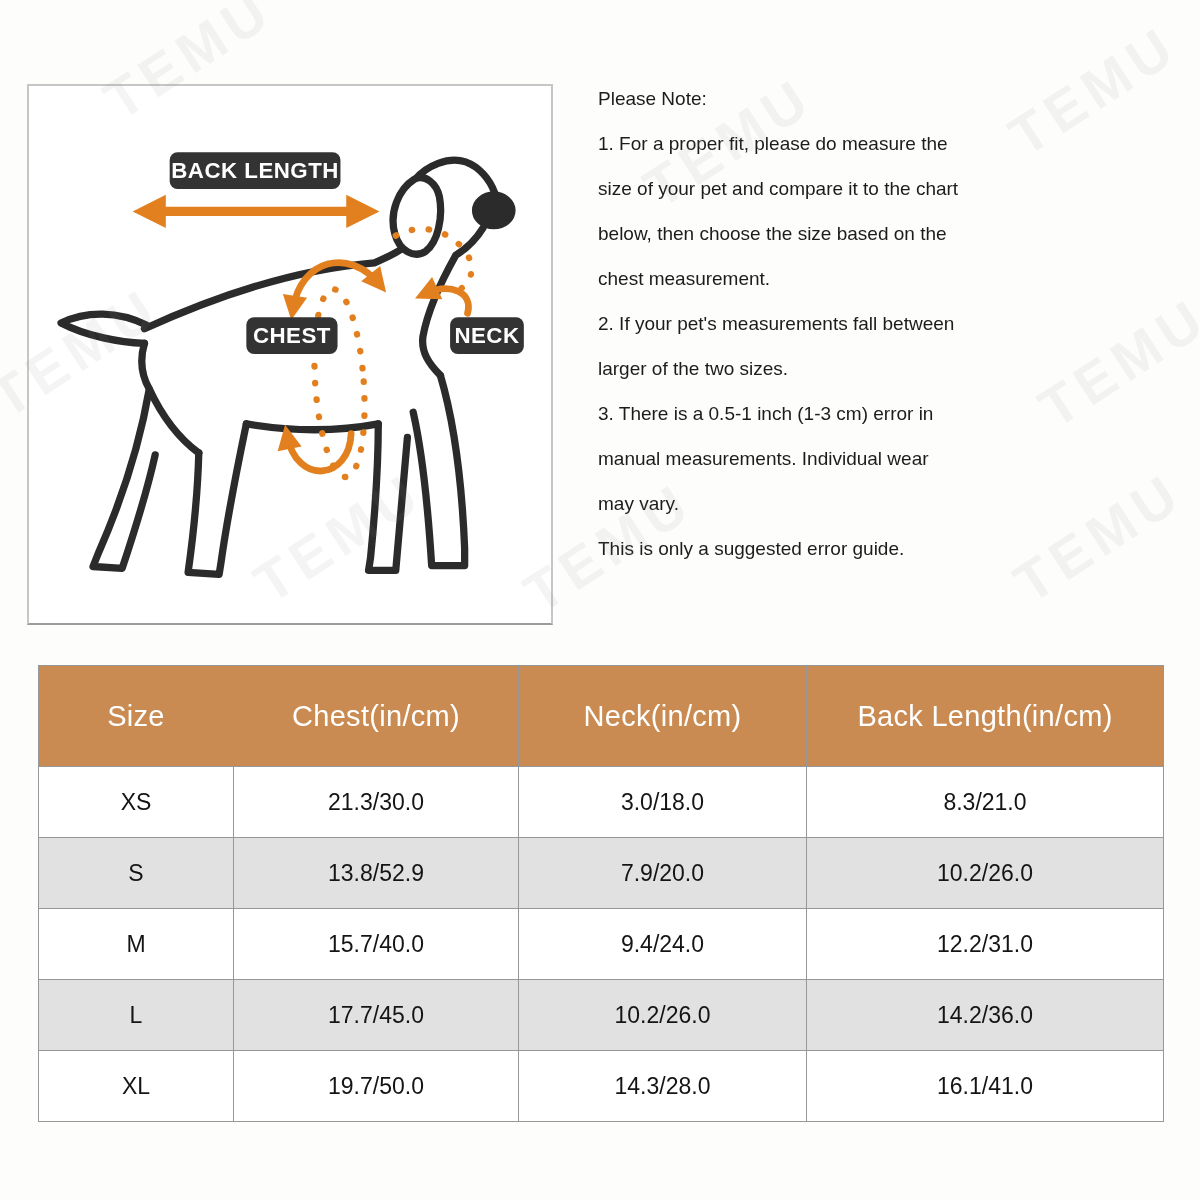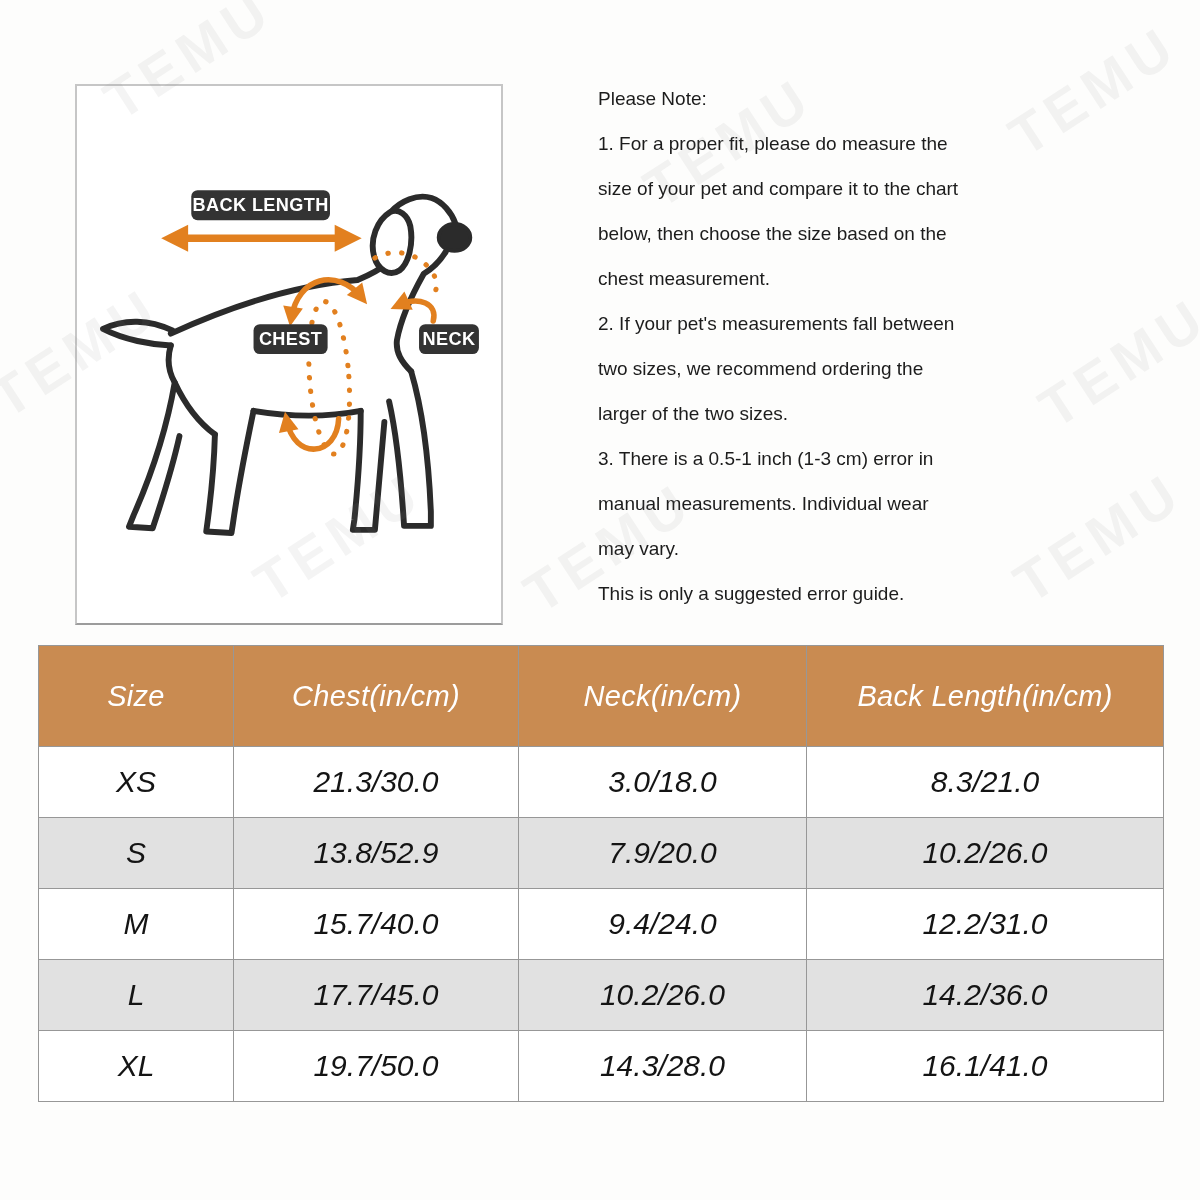--- a/index.html
+++ b/index.html
@@ -10,23 +10,23 @@
   }
   
   .wm {
     position:absolute; z-index:6; pointer-events:none;
     font:bold 56px "Liberation Sans", sans-serif;
     letter-spacing:7px; color:rgba(130,130,130,0.09);
     transform:rotate(-33deg); white-space:nowrap;
   }
   
   .dog-box {
-    position:absolute; left:27px; top:84px; width:428px; height:541px;
+    position:absolute; left:27px; top:84px; width:526px; height:541px;
     background:#ffffff; box-sizing:border-box;
-    border:2px solid #c6c6c6; border-bottom-color:#9c9c9c;margin-left:48px;
+    border:2px solid #c6c6c6; border-bottom-color:#9c9c9c;
   }
   .dog-box svg { display:block; width:100%; height:100%; }
   .ink   { stroke:var(--outline,#2b2b2b); stroke-width:7.5; fill:none;
            stroke-linecap:round; stroke-linejoin:round; }
   .ink-fill { fill:var(--outline,#2b2b2b); stroke:var(--outline,#2b2b2b); stroke-width:5; }
   .ear   { fill:#ffffff; }
   .orange { stroke:var(--accent-orange,#e2801f); stroke-width:7; fill:none;
             stroke-linecap:round; stroke-linejoin:round; }
   .orange.thick { stroke-width:9.5; }
   .dash  { stroke:var(--accent-orange,#e2801f); stroke-width:6.5; fill:none;
@@ -36,31 +36,31 @@
   .tag-text { fill:var(--label-text,#ffffff); font-family:"Liberation Sans",sans-serif;
               font-weight:bold; font-size:23px; letter-spacing:0.5px; text-anchor:middle; }
   
   .notes {
     position:absolute; left:598px; top:76px; width:595px; z-index:2;
     color:#1c1c1c; font-size:19px; line-height:45px;
   }
   .notes div { white-space:nowrap; }
   
   table.size-table {
-    position:absolute; left:38px; top:645px; width:1125px; z-index:2;
-    border-collapse:collapse; table-layout:fixed;font-style:italic;
+    position:absolute; left:38px; top:665px; width:1125px; z-index:2;
+    border-collapse:collapse; table-layout:fixed;
   }
   .size-table th, .size-table td {
     border:1px solid #979797; text-align:center; vertical-align:middle; padding:0;
   }
   .size-table thead th {
     height:100px; background:var(--header-bg,#c98b51);
     color:#fff; font-weight:400; font-size:29px; letter-spacing:0.3px;
   }
-  .size-table tbody td { height:70px; font-size:30px; color:#141414; background:#ffffff; }
+  .size-table tbody td { height:70px; font-size:23px; color:#141414; background:#ffffff; }
   .size-table tbody tr.alt td { background:var(--alt-row-bg,#e1e1e1); }
 </style>
 </head>
 <body>
 
 <div class="stage">
 
   <span class="wm" style="left:95px;  top:22px;">TEMU</span>
   <span class="wm" style="left:635px; top:110px;">TEMU</span>
   <span class="wm" style="left:1000px;top:58px;">TEMU</span>
@@ -126,21 +126,20 @@
     </svg>
   </div>
 
   <div class="notes">
     <div>Please Note:</div>
     <div>1. For a proper fit, please do measure the</div>
     <div>size of your pet and compare it to the chart</div>
     <div>below, then choose the size based on the</div>
     <div>chest measurement.</div>
     <div>2. If your pet's measurements fall between</div>
-    <div>two sizes, we recommend ordering the</div>
     <div>larger of the two sizes.</div>
     <div>3. There is a 0.5-1 inch (1-3 cm) error in</div>
     <div>manual measurements. Individual wear</div>
     <div>may vary.</div>
     <div>This is only a suggested error guide.</div>
   </div>
 
   <table class="size-table">
     <colgroup>
       <col style="width:195px">

